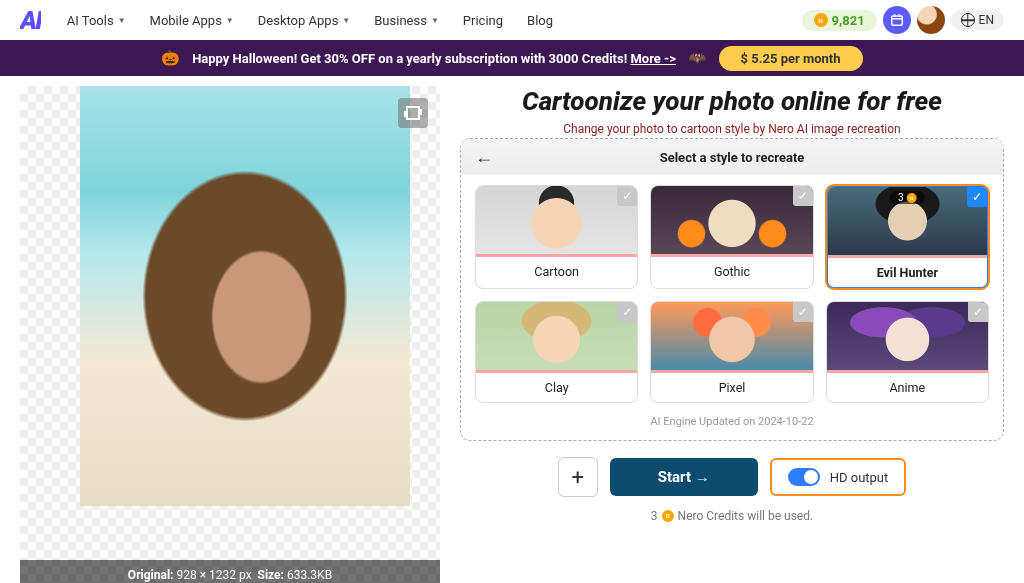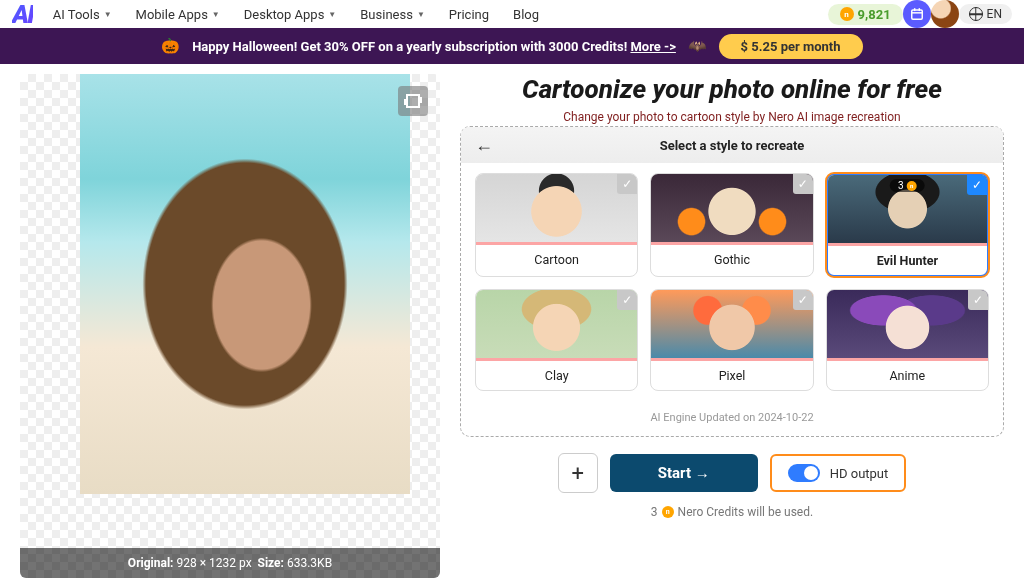--- a/index.html
+++ b/index.html
@@ -1,19 +1,19 @@
 <!DOCTYPE html>
 <html><head>
 <meta charset="utf-8">
 <style>
 * { margin: 0; padding: 0; box-sizing: border-box; font-family: -apple-system, BlinkMacSystemFont, "Segoe UI", Roboto, sans-serif; }
 body { width: 1024px; height: 583px; overflow: hidden; background: #fff; }
 
 
-.header { display: flex; align-items: center; height: 28px; padding: 0 12px; }
+.header { display: flex; align-items: center; height: 40px; padding: 0 20px; gap: 6px; }
 .logo { font-size: 26px; font-weight: 900; font-style: italic; background: linear-gradient(135deg, #4a5fff, #6b3fff); -webkit-background-clip: text; background-clip:text; -webkit-text-fill-color: transparent; margin-right: 20px; letter-spacing: -2px;}
 .nav { display: flex; gap: 24px; flex: 1; }
 .nav-item { display: flex; align-items: center; gap: 4px; font-size: 13px; color: #333; cursor: pointer; }
 .nav-item .caret { font-size: 8px; color: #666; }
 .credits { display: flex; align-items: center; gap: 4px; background: #e8f5d8; border-radius: 14px; padding: 3px 12px; font-size: 13px; font-weight: 700; color: #4a9c2d; }
 .coin { width: 14px; height: 14px; border-radius: 50%; background: #ffa500; display: inline-flex; align-items: center; justify-content: center; font-size: 8px; color: #fff; font-weight: bold; }
 .cal-btn { width: 28px; height: 28px; border-radius: 50%; background: #5b5bff; display: flex; align-items: center; justify-content: center; color: #fff; font-size: 14px; }
 .avatar { width: 28px; height: 28px; border-radius: 50%; background: radial-gradient(circle at 35% 30%, #f5d5b5 35%, #8b4513 40%); }
 .lang { display: flex; align-items: center; gap: 4px; background: #f0f0f0; border-radius: 14px; padding: 3px 10px; font-size: 12px; color: #333; }
 .globe { width: 14px; height: 14px; border: 1.5px solid #333; border-radius: 50%; position: relative; }
@@ -70,21 +70,21 @@
 .card { border: 1px solid #ddd; border-radius: 8px; overflow: hidden; background: #fff; position: relative; }
 .card.selected-card { border: 2px solid #2f7cff; }
 .card.hl { outline: 2px solid #ff8c1a; outline-offset: -1px; }
 .thumb { height: 68px; position: relative; }
 .check { position: absolute; top: 0; right: 0; width: 20px; height: 20px; background: #c8c8c8; display: flex; align-items: center; justify-content: center; color: #fff; font-size: 12px; border-radius: 0 6px 0 3px;}
 .check.on { background: #1e88ff; }
 .cost-tag { position: absolute; top: 4px; left: 50%; transform: translateX(-50%); background: rgba(0,0,0,.6); border-radius: 10px; padding: 1px 8px; font-size: 10px; color: #fff; display: flex; align-items: center; gap: 3px; }
 .cost-tag .coin { width: 10px; height: 10px; font-size: 6px; }
 .card-name { font-size: 12.5px; padding: 7px; text-align: center; color: #222; border-top: 3px solid #fca5a5; }
 .card.selected-card .card-name { font-weight: 700; }
-.engine-note { font-size: 11px; color: #999; margin-top: 20px; text-align: center; }
+.engine-note { font-size: 11px; color: #999; margin-top: 12px; text-align: center; }
 
 
 .t1{background:radial-gradient(circle at 50% 55%,#f5d5b5 28%,transparent 29%),radial-gradient(circle at 50% 25%,#2a2a2a 18%,transparent 19%),linear-gradient(180deg,#d5d5d5,#e5e5e5);}
 .t2{background:radial-gradient(circle at 50% 55%,#f0dcc0 26%,transparent 27%),radial-gradient(circle at 25% 70%,#ff8c1a 10%,transparent 11%),radial-gradient(circle at 75% 70%,#ff8c1a 10%,transparent 11%),linear-gradient(180deg,#3a2838,#5a4858);}
 .t3{background:radial-gradient(circle at 50% 50%,#e5d0b5 22%,transparent 23%),radial-gradient(ellipse at 50% 25%,#1a1a1a 28%,transparent 29%),linear-gradient(180deg,#4a6a7a,#2a3a4a);}
 .t4{background:radial-gradient(circle at 50% 55%,#f5d5b5 26%,transparent 27%),radial-gradient(ellipse at 50% 28%,#d5b877 30%,transparent 31%),linear-gradient(180deg,#b8d5a8,#c8dcb8);}
 .t5{background:radial-gradient(circle at 50% 55%,#f0c8a8 25%,transparent 26%),radial-gradient(circle at 35% 30%,#ff6b3d 12%,transparent 13%),radial-gradient(circle at 65% 30%,#ff8c4a 12%,transparent 13%),linear-gradient(180deg,#ff9a5a,#4a8aaa);}
 .t6{background:radial-gradient(circle at 50% 55%,#f5e0d5 24%,transparent 25%),radial-gradient(ellipse at 35% 30%,#8a4aba 22%,transparent 23%),radial-gradient(ellipse at 65% 30%,#5a3a8a 22%,transparent 23%),linear-gradient(180deg,#3a2a5a,#5a4a7a);}
 
 

